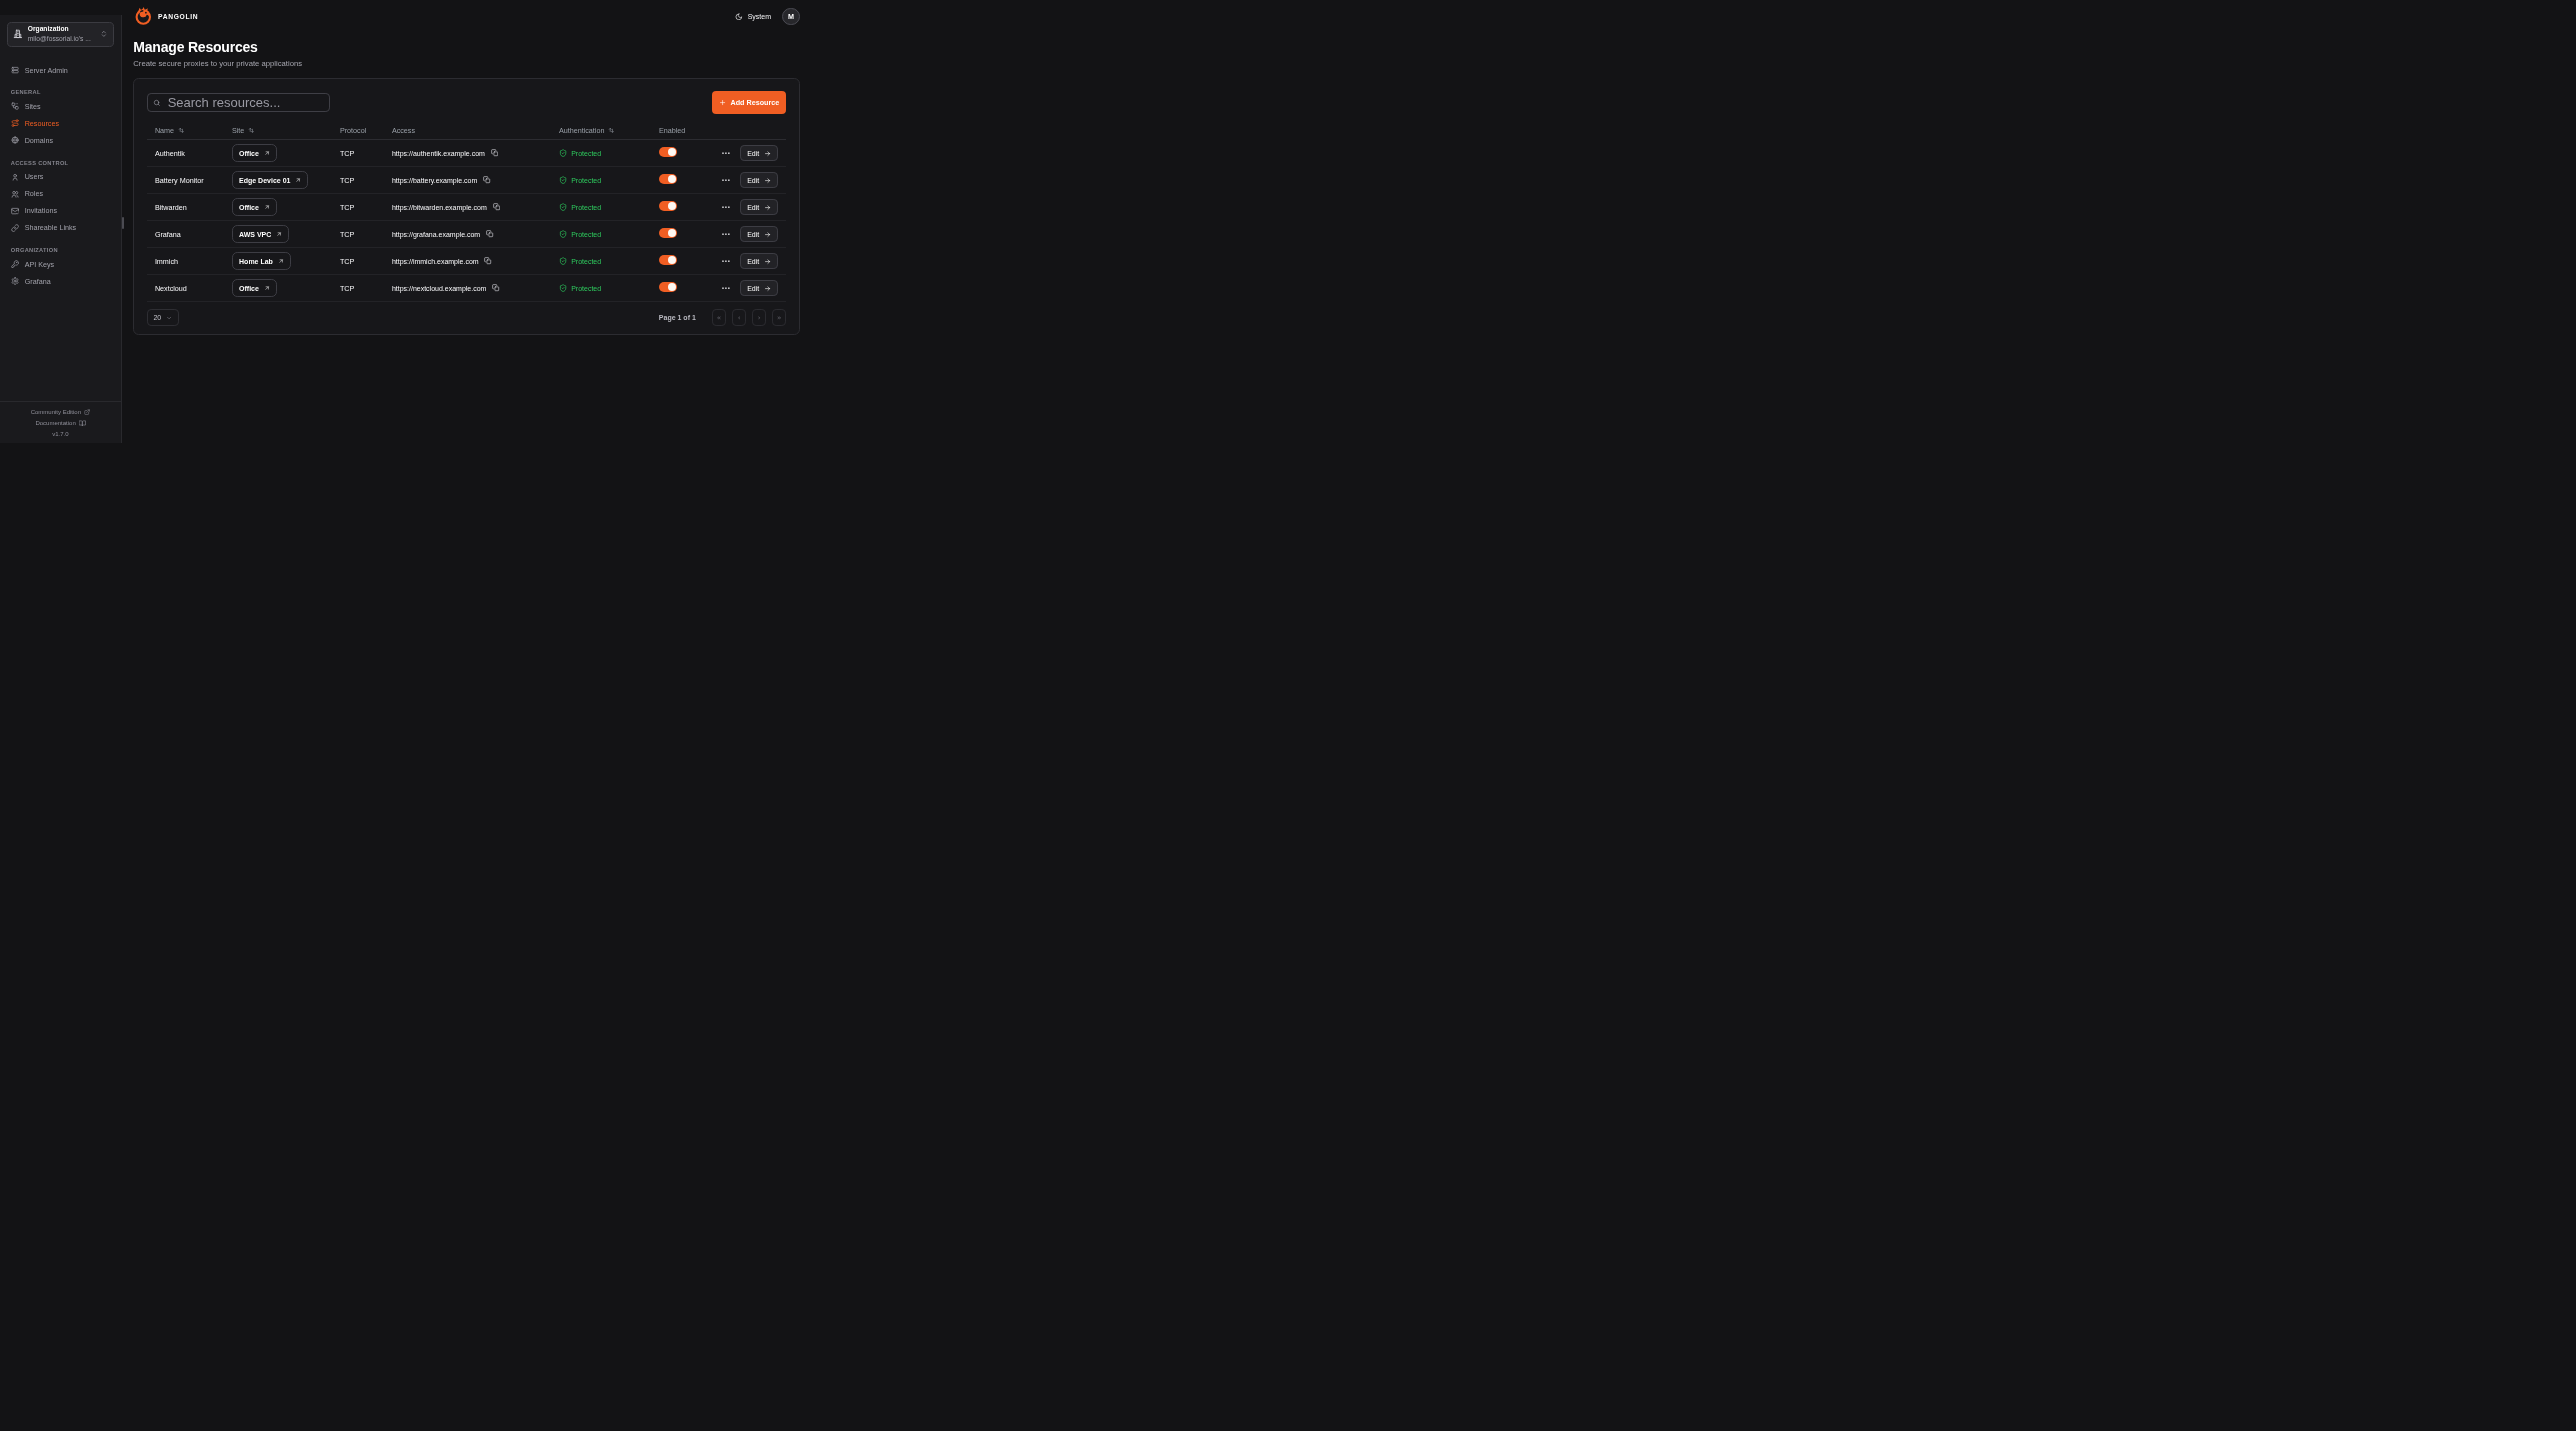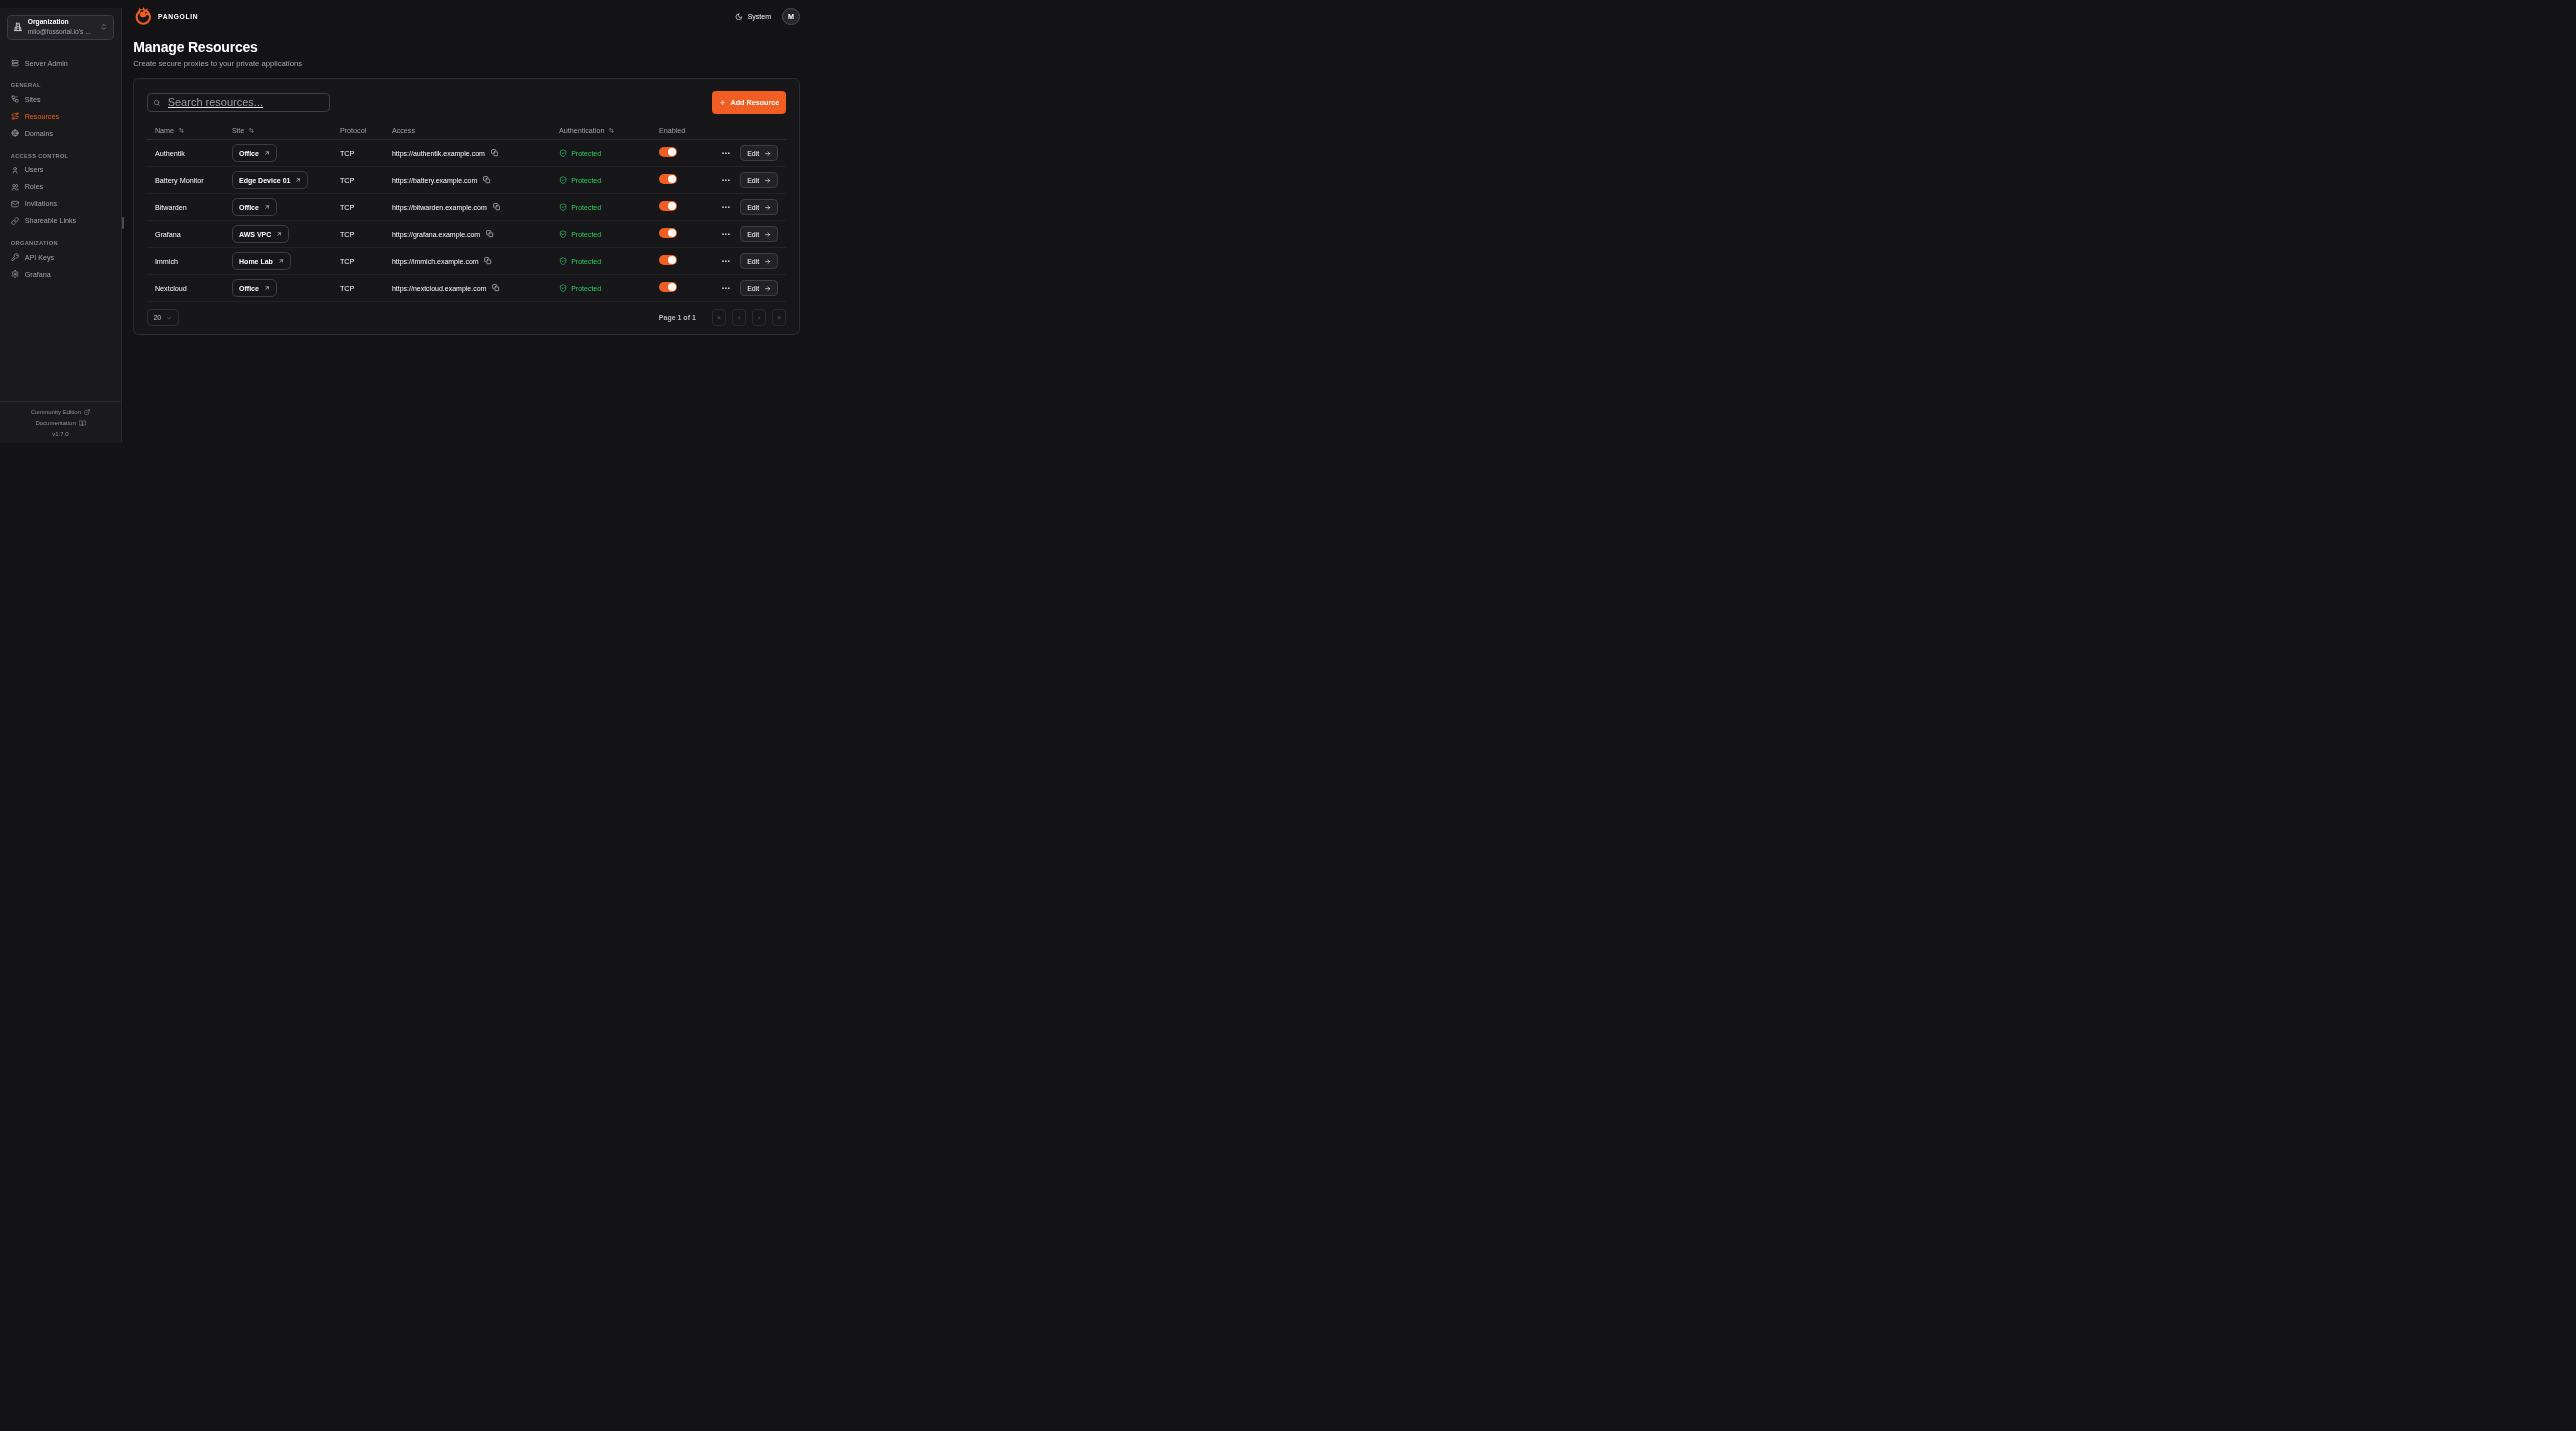--- a/index.html
+++ b/index.html
@@ -9,21 +9,21 @@
     width:808px;height:443px;position:relative;overflow:hidden;
     background:#131315;color:#ececf0;
     font-family:"Liberation Sans",sans-serif;
     -webkit-font-smoothing:antialiased;
   }
   svg{display:block;}
   .ic{stroke:currentColor;fill:none;stroke-width:2;stroke-linecap:round;stroke-linejoin:round;}
 
   
   .sidebar{
-    position:absolute;left:0;top:8px;bottom:0;width:122px;
+    position:absolute;left:0;top:15px;bottom:0;width:122px;
     background:#1a1a1d;border-right:0.5px solid #29292d;
     display:flex;flex-direction:column;
   }
   .org-box{
     margin:6.7px;height:25px;border:0.5px solid #3b3b41;background:#232327;
     border-radius:4.6px;display:flex;align-items:center;gap:4.6px;padding:0 5.7px;cursor:pointer;
   }
   .org-ic{color:#dcdce1;flex:none;}
   .org-texts{flex:1;min-width:0;}
   .org-label{font-size:6.7px;font-weight:700;color:#ffffff;line-height:1.3;}
@@ -74,22 +74,22 @@
     margin:9.8px 8.2px 0 11.3px;height:257px;
     background:#17171a;border:0.5px solid #2c2c31;border-radius:5.7px;
     padding:12.4px;
   }
   .toolbar{display:flex;align-items:center;justify-content:space-between;}
   .search{
     width:183px;height:18.5px;border:0.5px solid #3f3f46;border-radius:4.1px;
     display:flex;align-items:center;gap:4.6px;padding:0 5.7px;color:#9a9aa3;background:transparent;
   }
   .search input{
-    flex:1;background:transparent;border:none;outline:none;color:#e9e9ee;font-size:11px;
-    font-family:"Liberation Sans",sans-serif;min-width:0;text-decoration:underline;
+    flex:1;background:transparent;border:none;outline:none;color:#e9e9ee;font-size:13px;
+    font-family:"Liberation Sans",sans-serif;min-width:0;
   }
   .search input::placeholder{color:#9a9aa3;}
   .add-btn{
     height:23px;padding:0 7.2px;border:none;border-radius:4.1px;background:var(--accent);
     color:#fff;font-size:7.2px;font-weight:600;display:flex;align-items:center;gap:4.1px;cursor:pointer;
     font-family:"Liberation Sans",sans-serif;
   }
 
   .table{margin-top:7.7px;}
   .grid{

